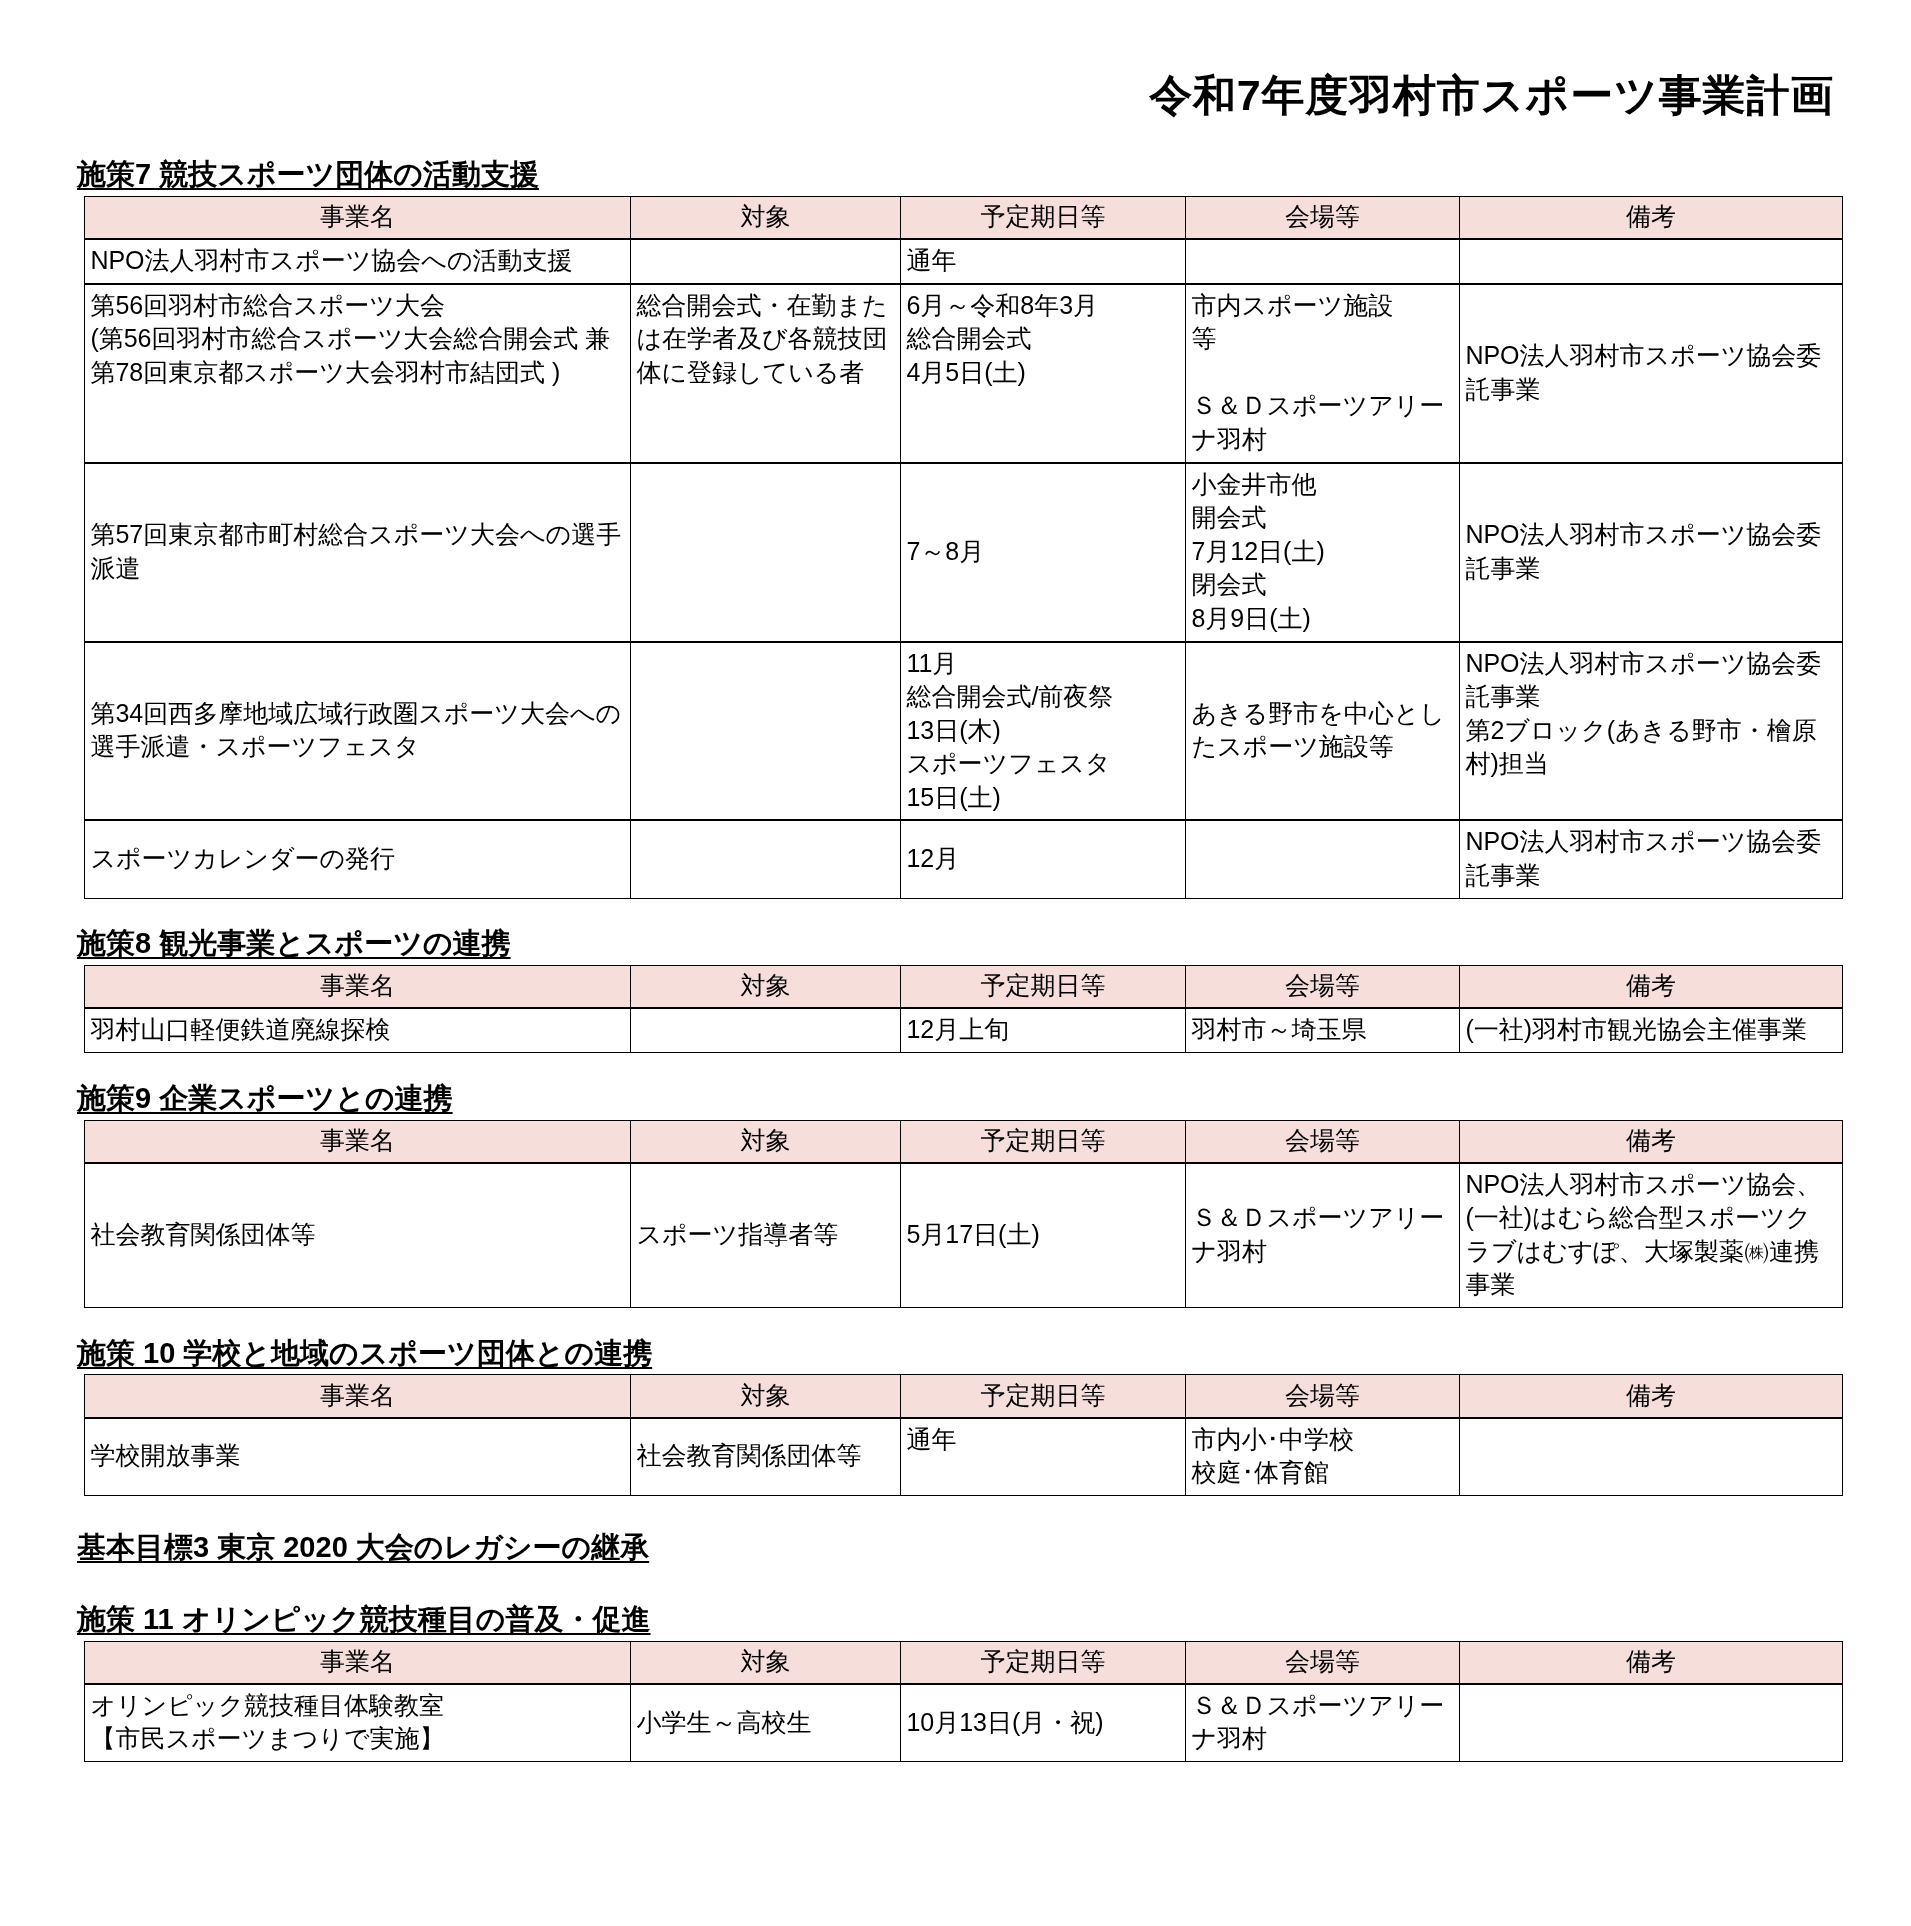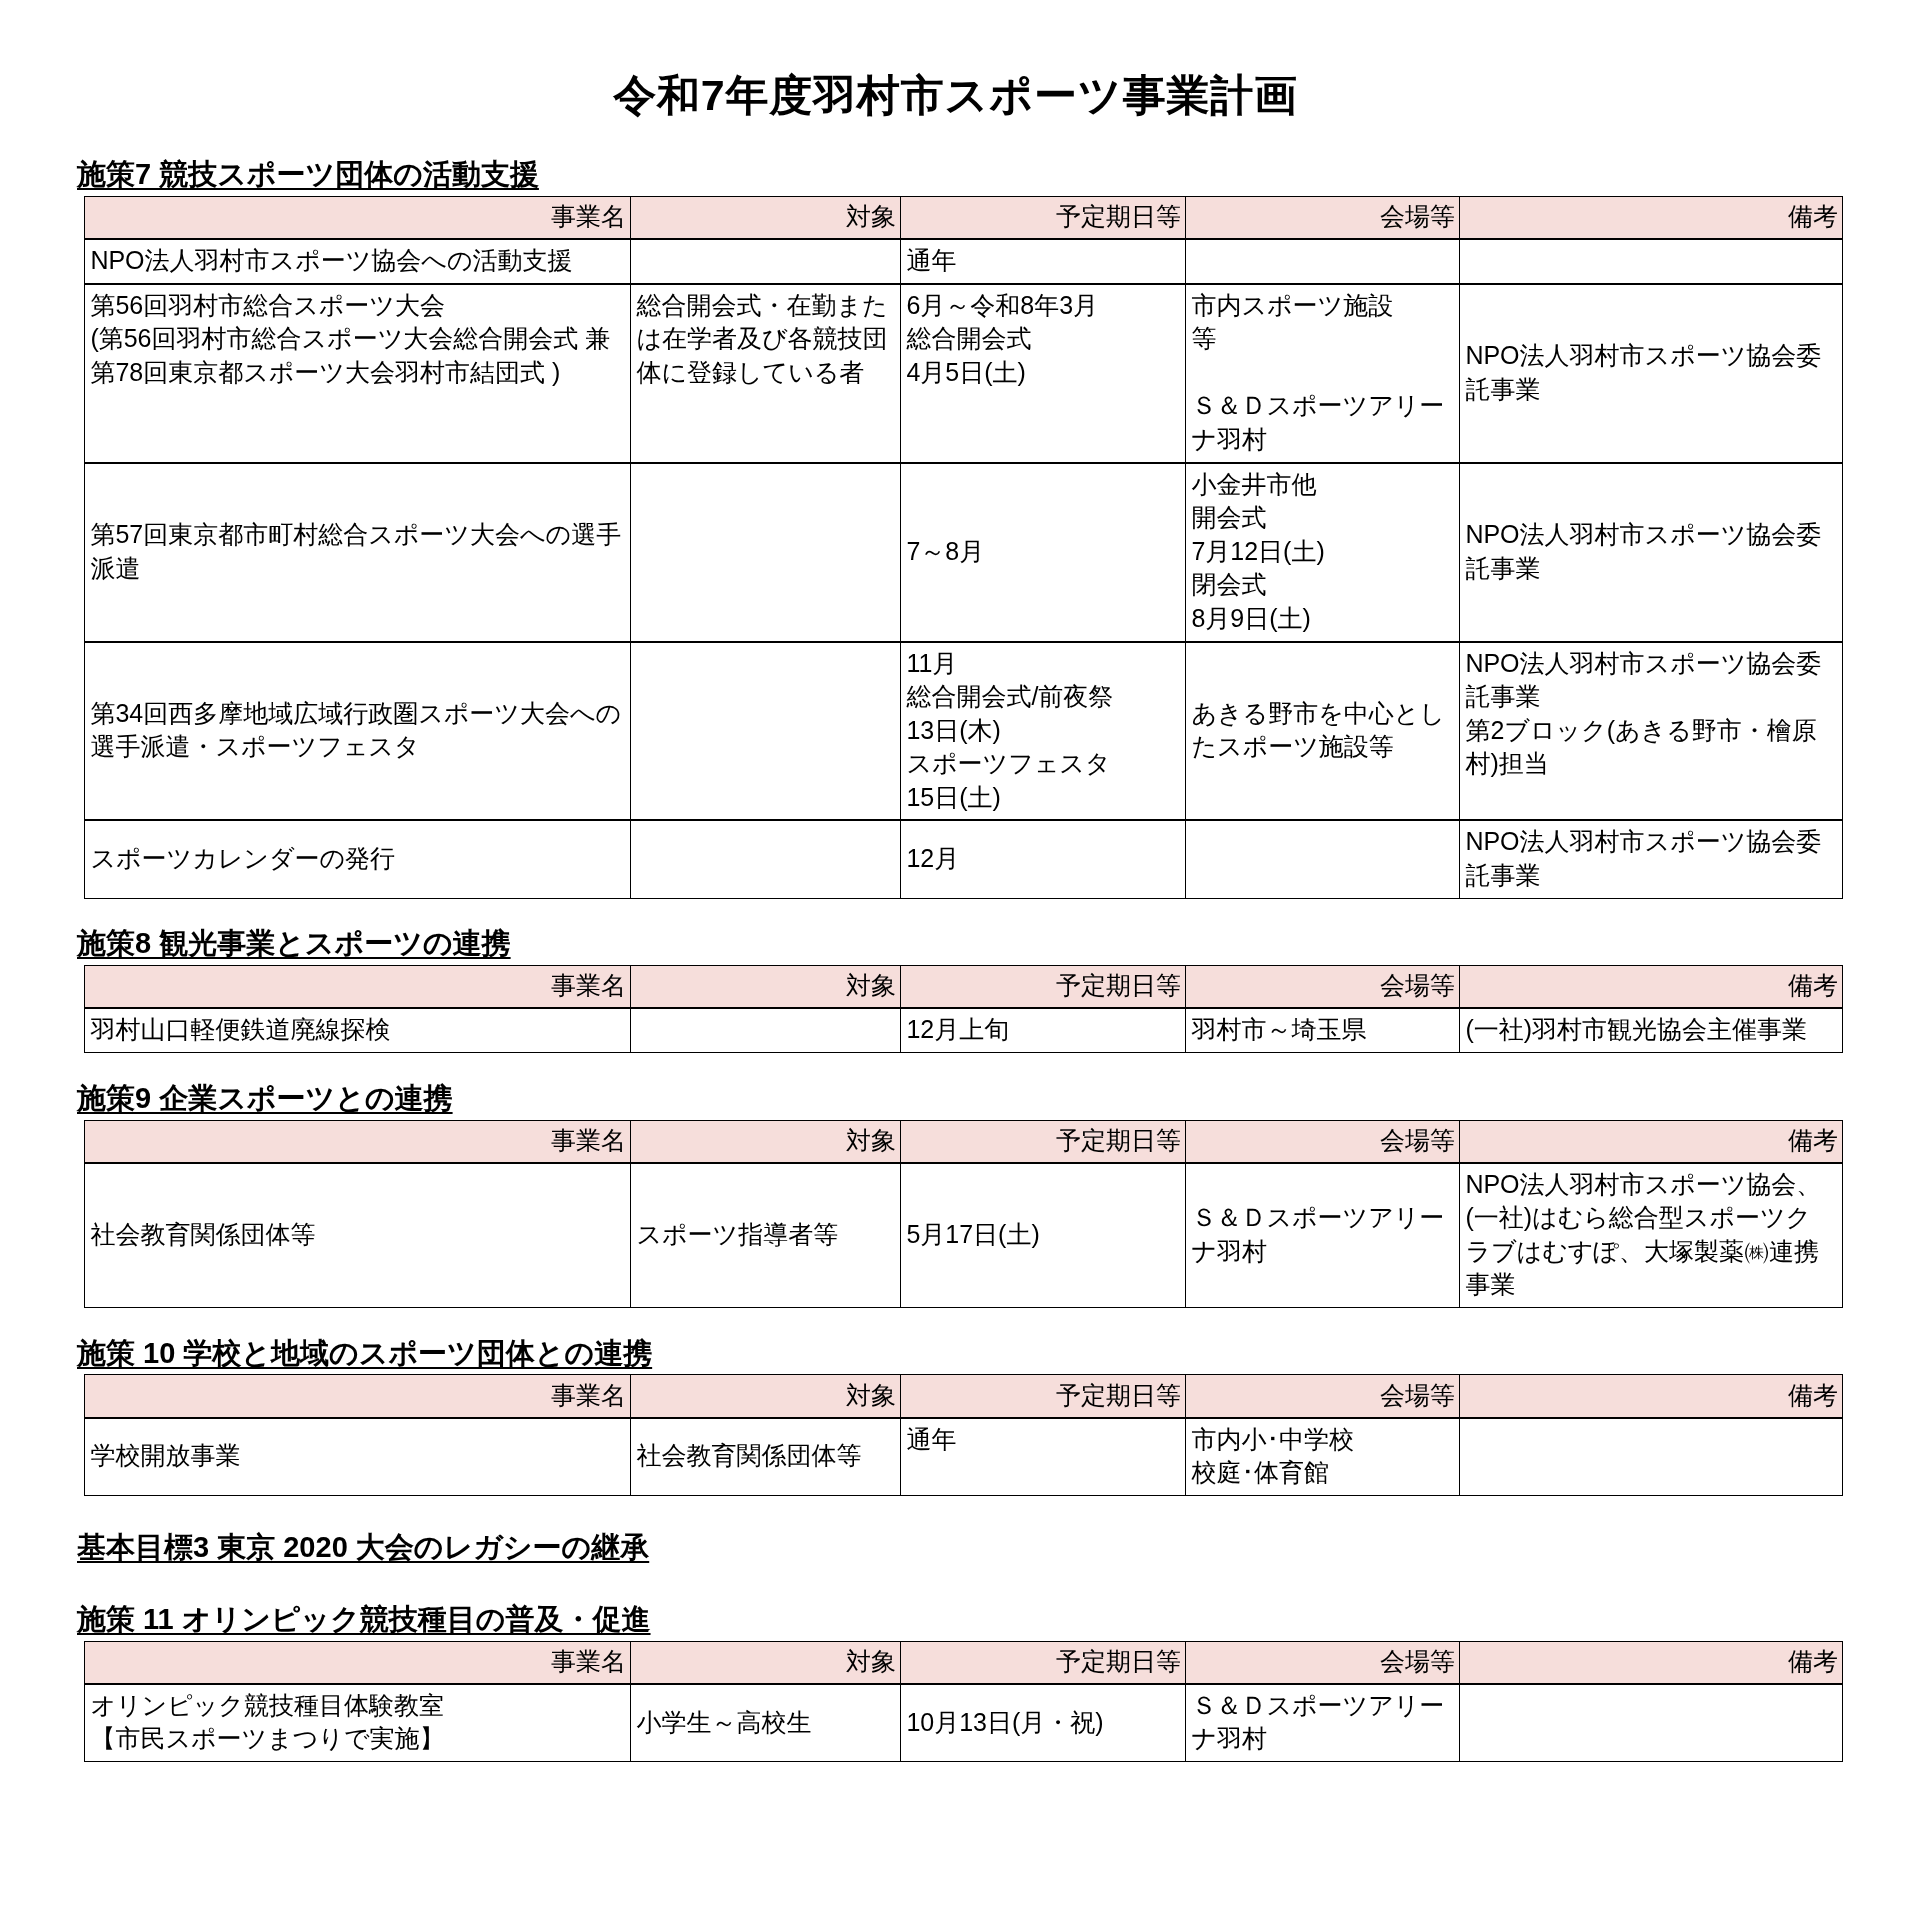--- a/index.html
+++ b/index.html
@@ -17,21 +17,21 @@
   .page {
     position: relative;
     width: 1911px;
     height: 2703px;
     box-sizing: border-box;
     padding: 58px 77px 0 77px;
   }
 
   
   .doc-title {
-    text-align: center;
+    text-align: right;
     font-size: 43px;
     font-weight: bold;
     letter-spacing: 0.8px;
     margin: 11.6px 0 0 0;
     line-height: 1.2;
   }
 
   
   .section-heading {
     font-size: 29px;
@@ -61,21 +61,21 @@
     border: 1.2px solid #000;
     font-size: 25px;
     line-height: 1.34;
     vertical-align: top;
     padding: 3.9px 5.4px 5.4px 5.4px;
     word-break: break-all;
     overflow-wrap: anywhere;
   }
   table.plan th {
     background: #f6dedb;
-    text-align: right;
+    text-align: center;
     font-weight: normal;
     vertical-align: middle;
     padding: 3.1px 3.9px 4.6px 3.9px;
     height: 30px;
   }
   table.plan td.mid { vertical-align: middle; }
   table.plan tr.thick-top > td { border-top: 2.7px solid #000; }
   table.plan thead tr th { border-bottom: 2.7px solid #000; }
 
   col.c-name { width: 546px; }

